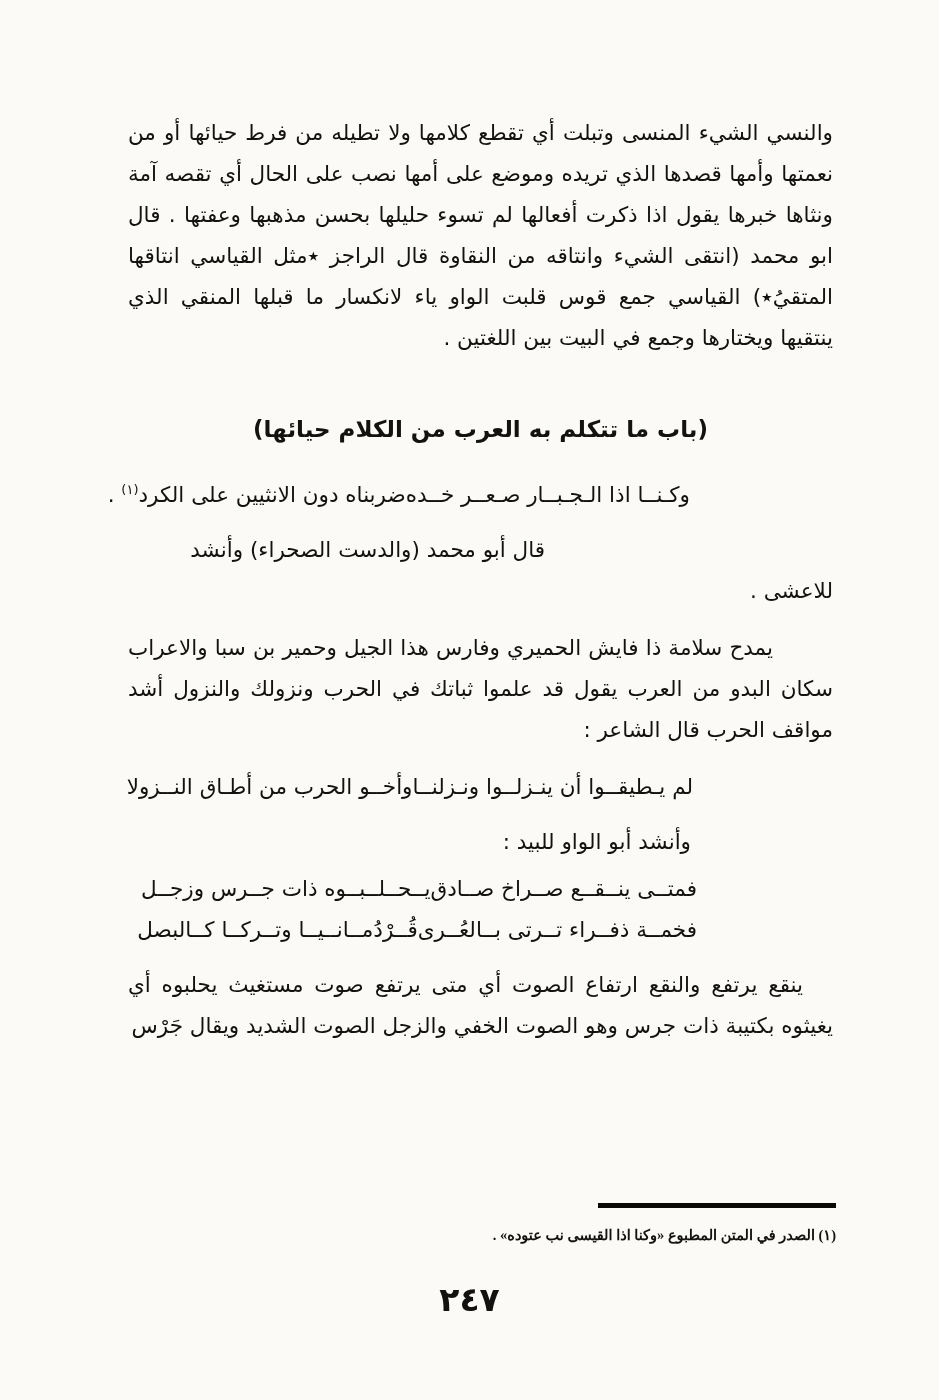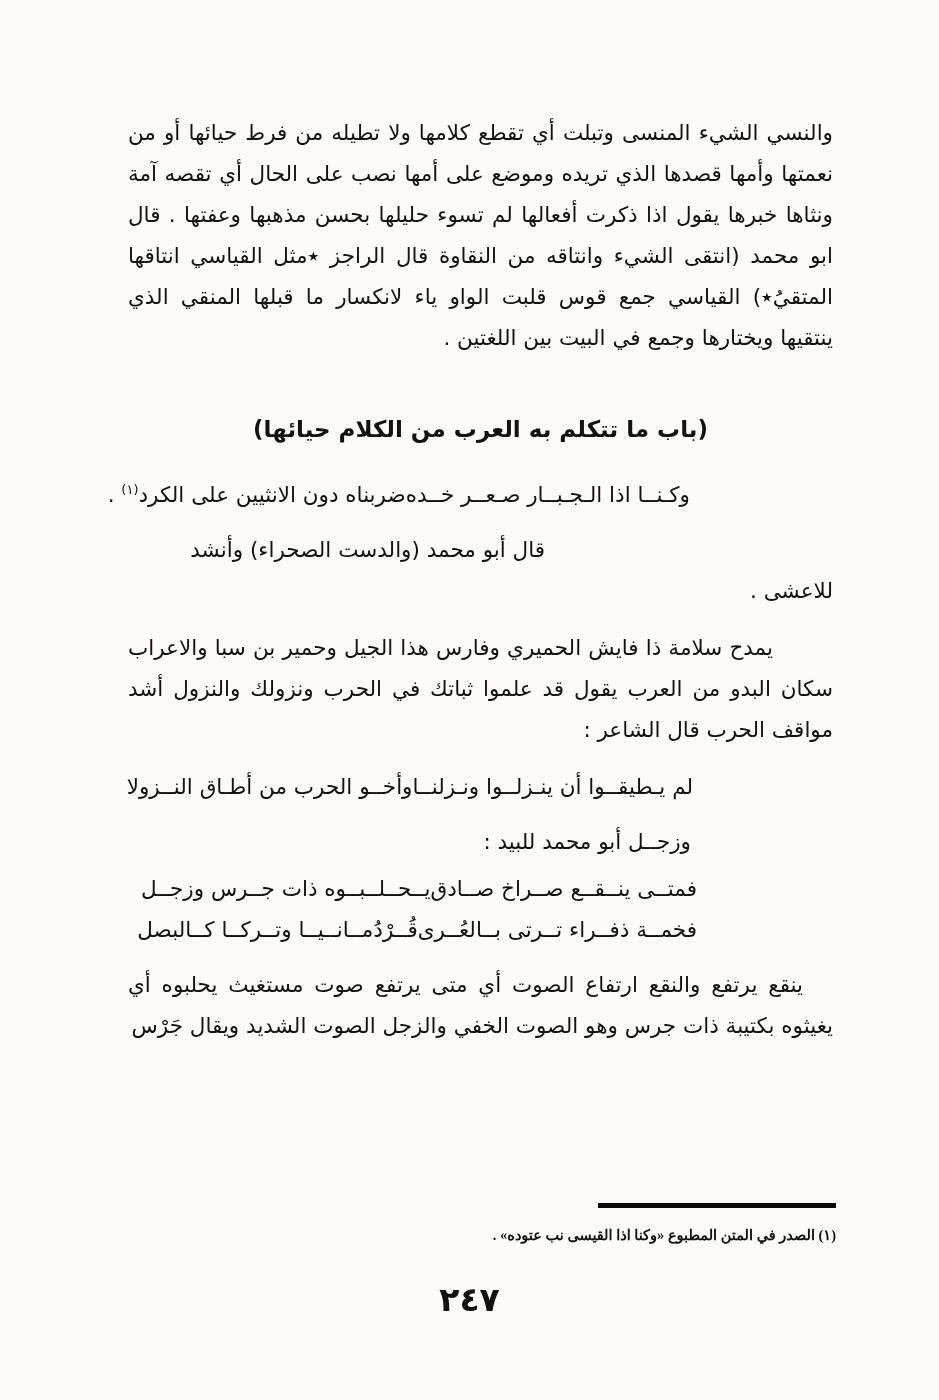--- a/index.html
+++ b/index.html
@@ -108,21 +108,21 @@
 
     <p class="lead lead-indent-2 mt-14">قال أبو محمد (والدست الصحراء) وأنشد للاعشى .</p>
 
     <p class="para indent-md mt-16">يمدح سلامة ذا فايش الحميري وفارس هذا الجيل وحمير بن سبا والاعراب سكان البدو من العرب يقول قد علموا ثباتك في الحرب ونزولك والنزول أشد مواقف الحرب قال الشاعر :</p>
 
     <div class="verse v2">
       <span class="hemi">لم يـطيقــوا أن ينـزلــوا ونـزلنــا</span>
       <span class="hemi">وأخــو الحرب من أطـاق النــزولا</span>
     </div>
 
-    <p class="lead lead-indent-1 mt-14">وزجــل أبو محمد للبيد :</p>
+    <p class="lead lead-indent-1 mt-14">وأنشد أبو الواو للبيد :</p>
 
     <div class="verse v3 v3-first">
       <span class="hemi">فمتــى ينــقــع صــراخ صــادق</span>
       <span class="hemi">يــحــلــبــوه ذات جــرس وزجــل</span>
     </div>
 
     <div class="verse v3">
       <span class="hemi">فخمــة ذفــراء تــرتى بــالعُــرى</span>
       <span class="hemi">قُــرْدُمــانــيــا وتــركــا كــالبصل</span>
     </div>

